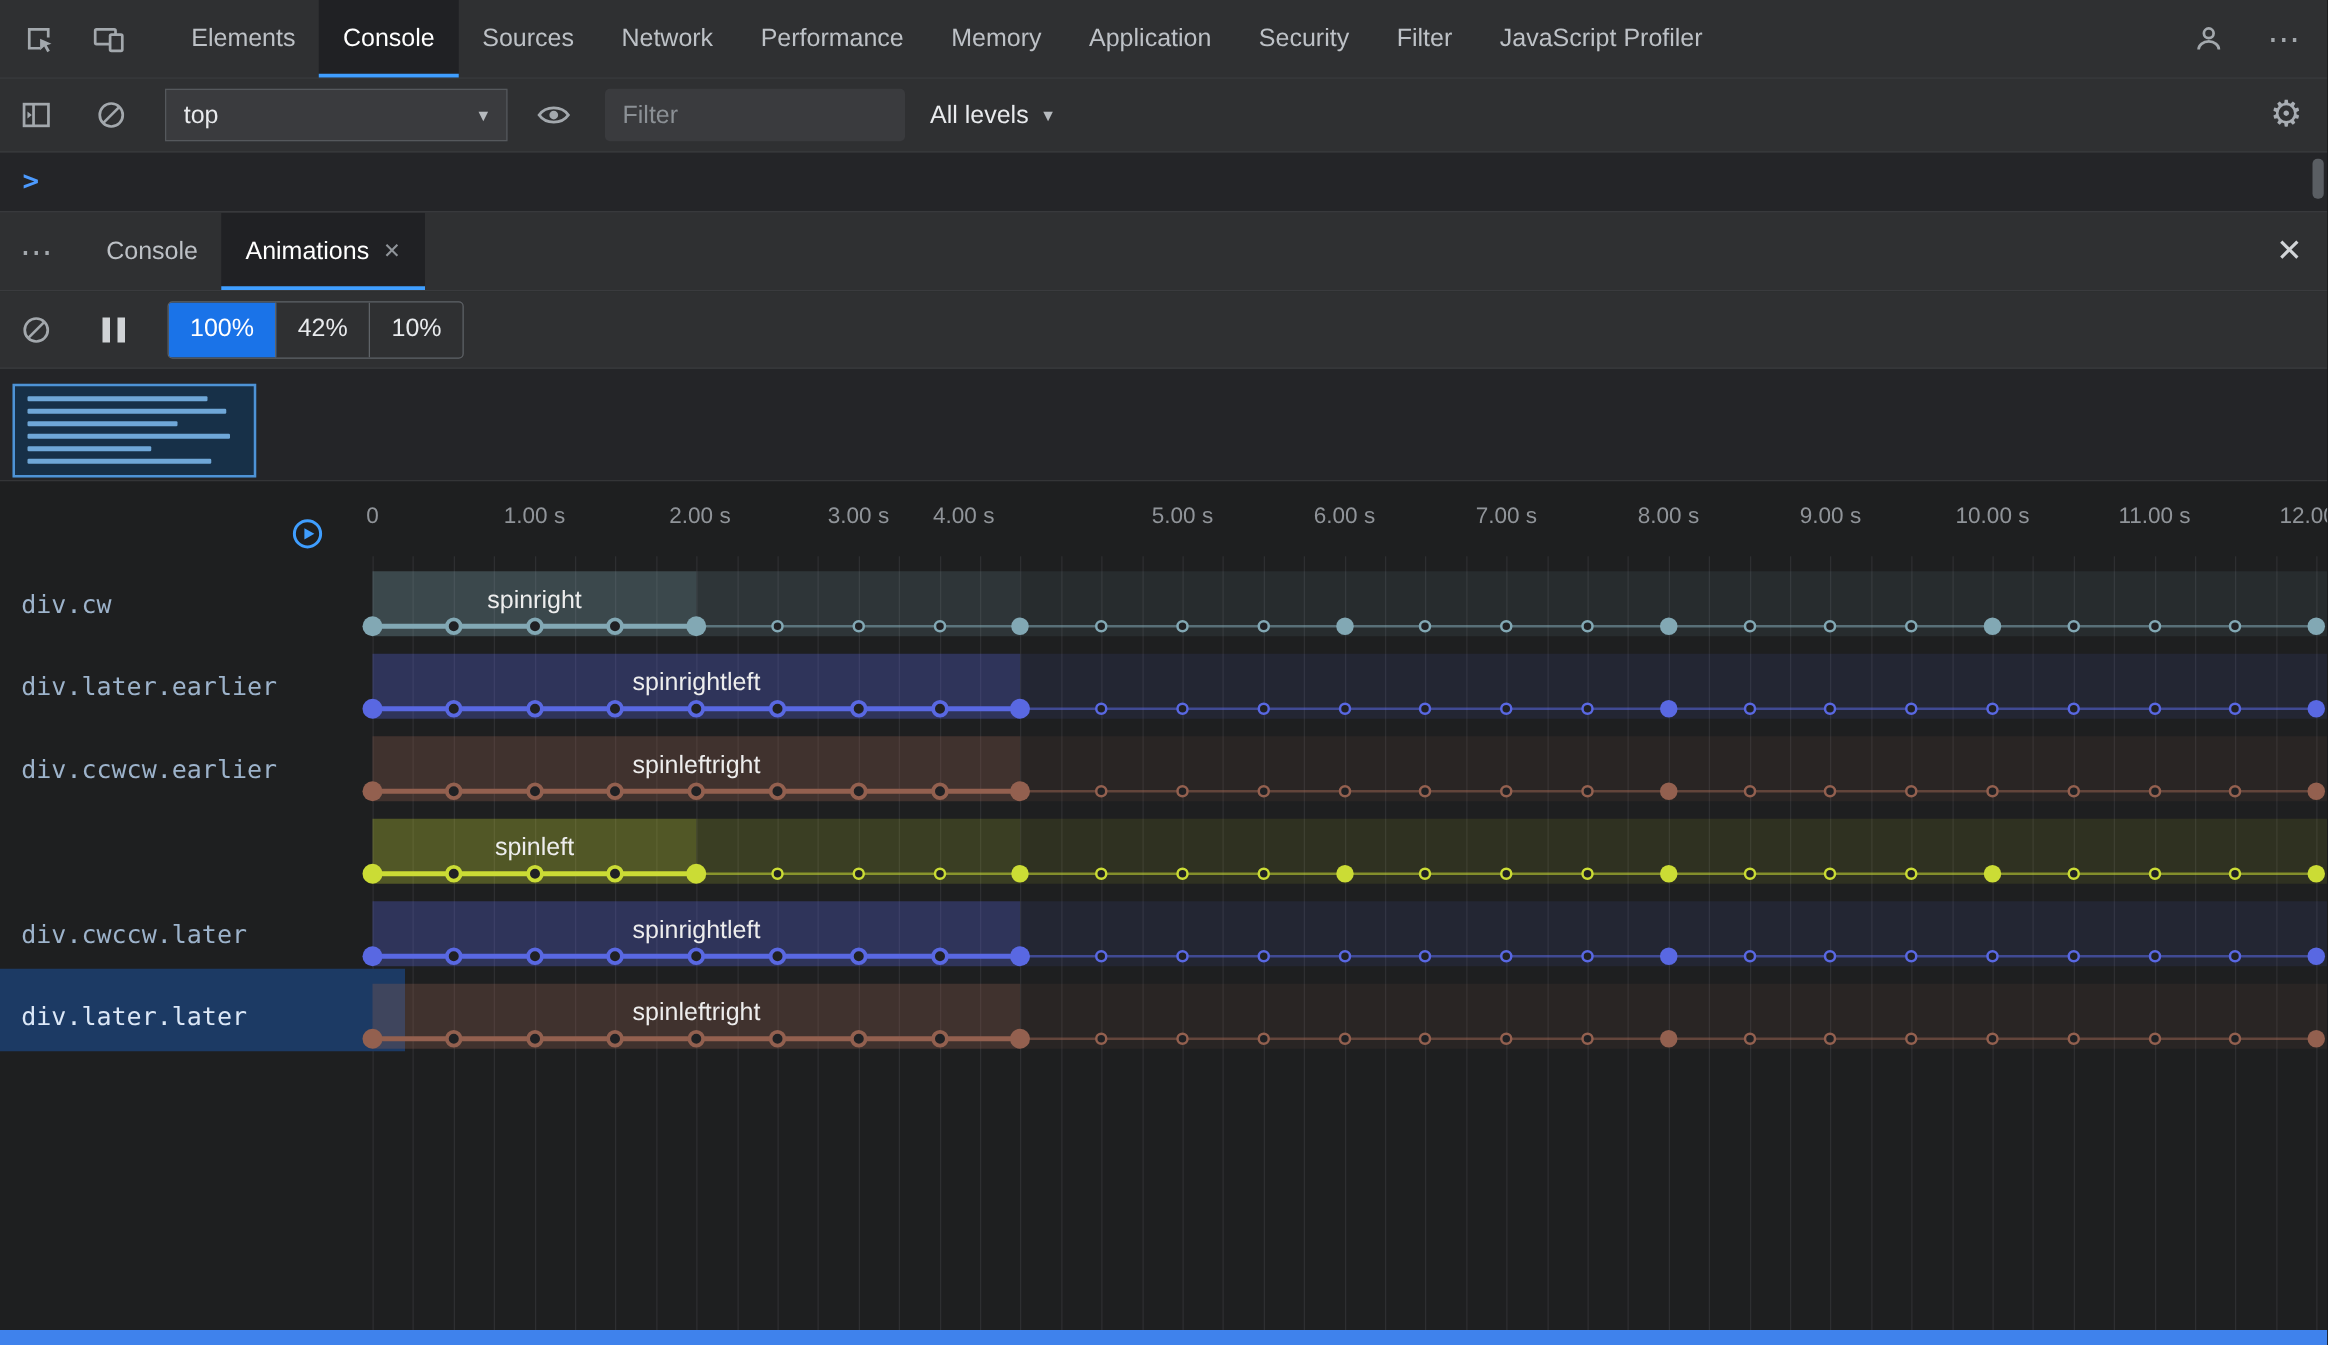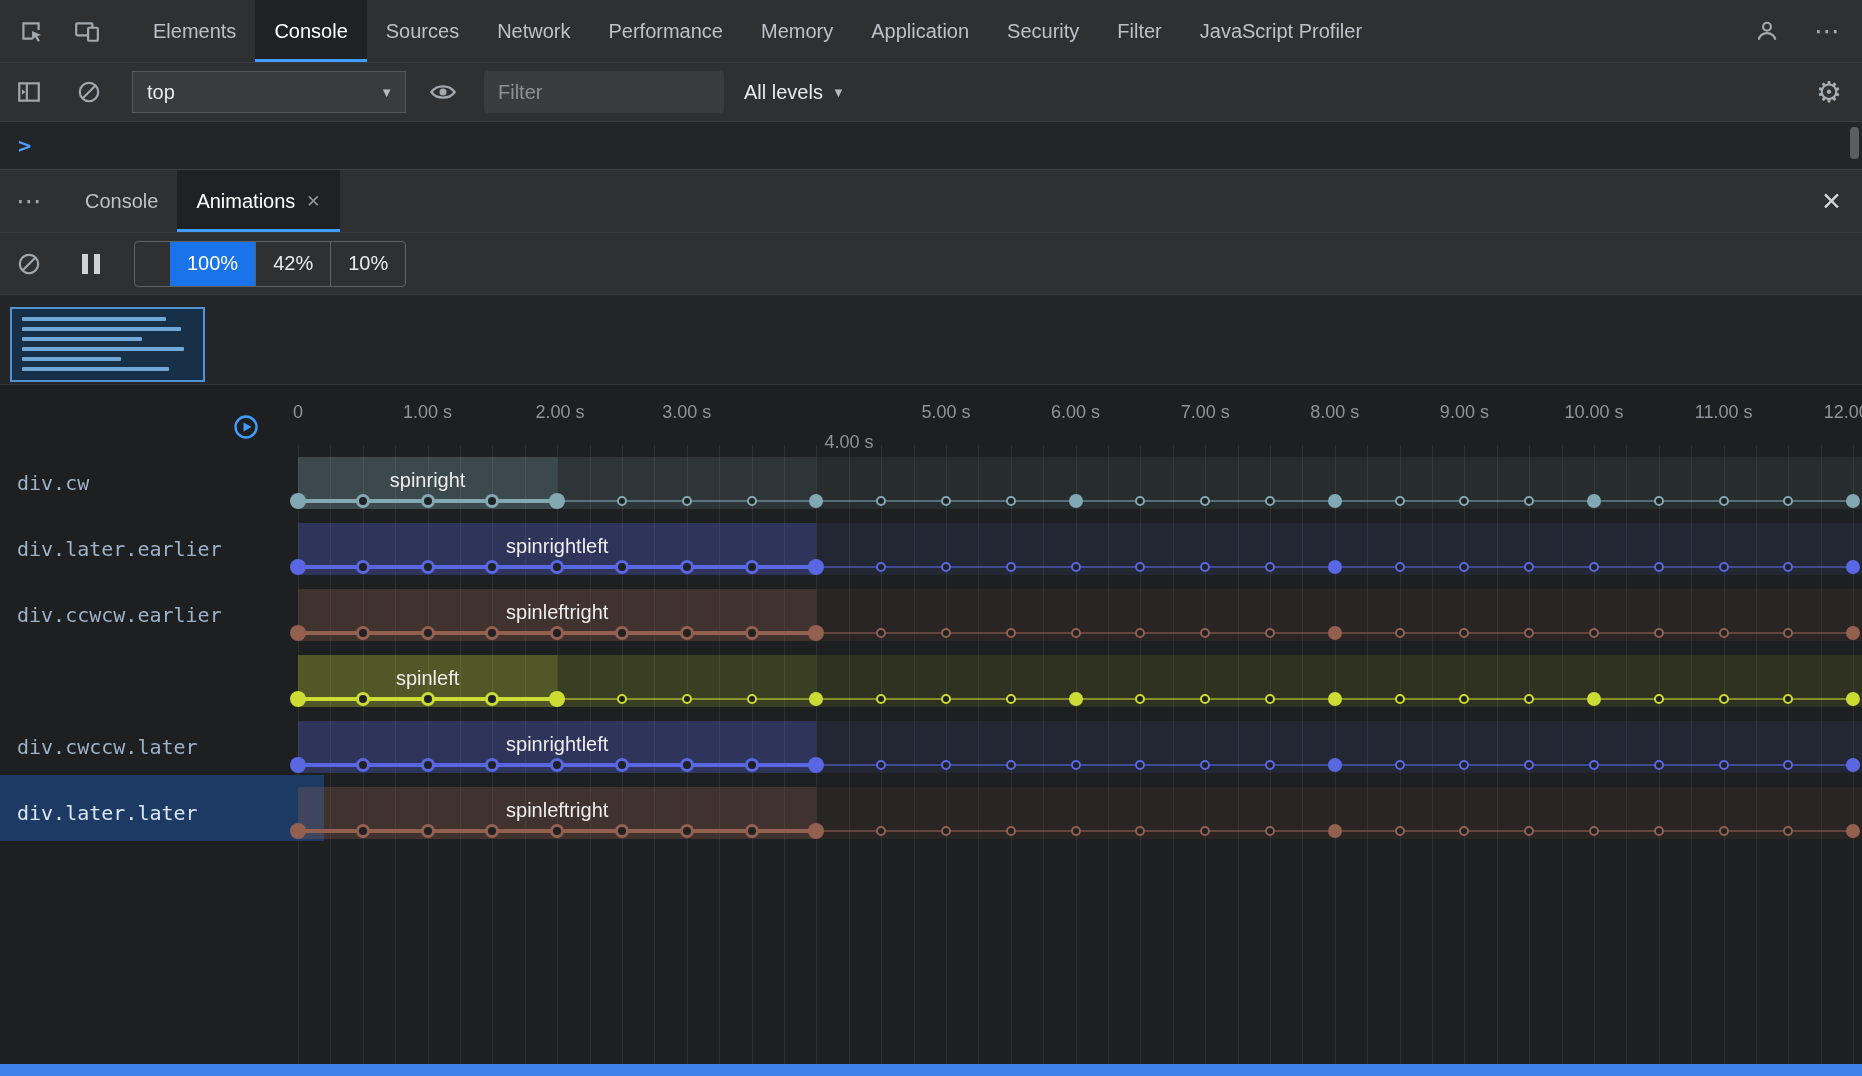--- a/index.html
+++ b/index.html
@@ -37,21 +37,21 @@
   .scroll-thumb { position:absolute; right:3px; top:5px; width:9px; height:32px; background:#5a5e63; border-radius:4px; }
 
   
   #drawer-tabbar { top:170px; height:63px; background:#2f3032; border-bottom:1px solid #3a3b3e; z-index:27; }
   #drawer-tabs { display:flex; height:100%; margin-left:24px; }
   .tab-close { margin-left:11px; color:#8f9499; font-size:17px; }
   .drawer-close { margin-left:auto; margin-right:20px; font-size:25px; color:#d2d5d8; cursor:pointer; }
 
   
   #anim-toolbar { top:233px; height:62px; background:#2f3032; border-bottom:1px solid #3a3b3e; z-index:26; }
-  #speed-group { display:flex; margin-left:26px; border:1px solid #5f6368; border-radius:4px; overflow:hidden;padding-left:35px; }
+  #speed-group { display:flex; margin-left:26px; border:1px solid #5f6368; border-radius:4px; overflow:hidden; }
   .speed-btn { padding:0 17px; height:44px; display:flex; align-items:center; font-size:20px; color:#e8eaed; cursor:pointer; border-right:1px solid #5f6368; background:transparent; }
   .speed-btn:last-child { border-right:none; }
   .speed-btn.selected { background:var(--speed-selected,#1a73e8); color:#ffffff; }
   .pause-glyph { display:flex; gap:6px; }
   .pause-glyph i { display:block; width:6px; height:20px; background:#d0d3d6; }
 
   
   #preview-row { top:295px; height:90px; background:#242528; border-bottom:1px solid #343537; z-index:25; }
   .preview-box { position:absolute; left:10px; top:12px; width:195px; height:75px; background:#173048; border:2px solid #4e93d6; padding:8px 10px; cursor:pointer; }
   .pline { height:4px; background:#6fa7d8; margin-bottom:6px; border-radius:1px; }
@@ -211,21 +211,21 @@
         <svg width="28" height="28" viewBox="0 0 28 28">
           <circle cx="14" cy="14" r="10.5" fill="none" stroke="#3f9eff" stroke-width="2.4"></circle>
           <path d="M11.5 9.5 l8 4.5 -8 4.5 z" fill="#3f9eff"></path>
         </svg>
       </span>
       <div id="axis-ticks">
           <span class="tick" style="left: 298px;">0</span>
           <span class="tick" style="left: 427.6px;">1.00 s</span>
           <span class="tick" style="left: 560px;">2.00 s</span>
           <span class="tick" style="left: 686.8px;">3.00 s</span>
-          <span class="tick" style="left: 849px; margin-top: 30px;">4.00 s</span>
+          <span class="tick" style="left: 771px;">4.00 s</span>
           <span class="tick" style="left: 946px;">5.00 s</span>
           <span class="tick" style="left: 1075.6px;">6.00 s</span>
           <span class="tick" style="left: 1205.2px;">7.00 s</span>
           <span class="tick" style="left: 1334.8px;">8.00 s</span>
           <span class="tick" style="left: 1464.4px;">9.00 s</span>
           <span class="tick" style="left: 1594px;">10.00 s</span>
           <span class="tick" style="left: 1723.6px;">11.00 s</span>
           <span class="tick" style="left: 1853.2px;">12.00 s</span>
         </div>
     </div>

